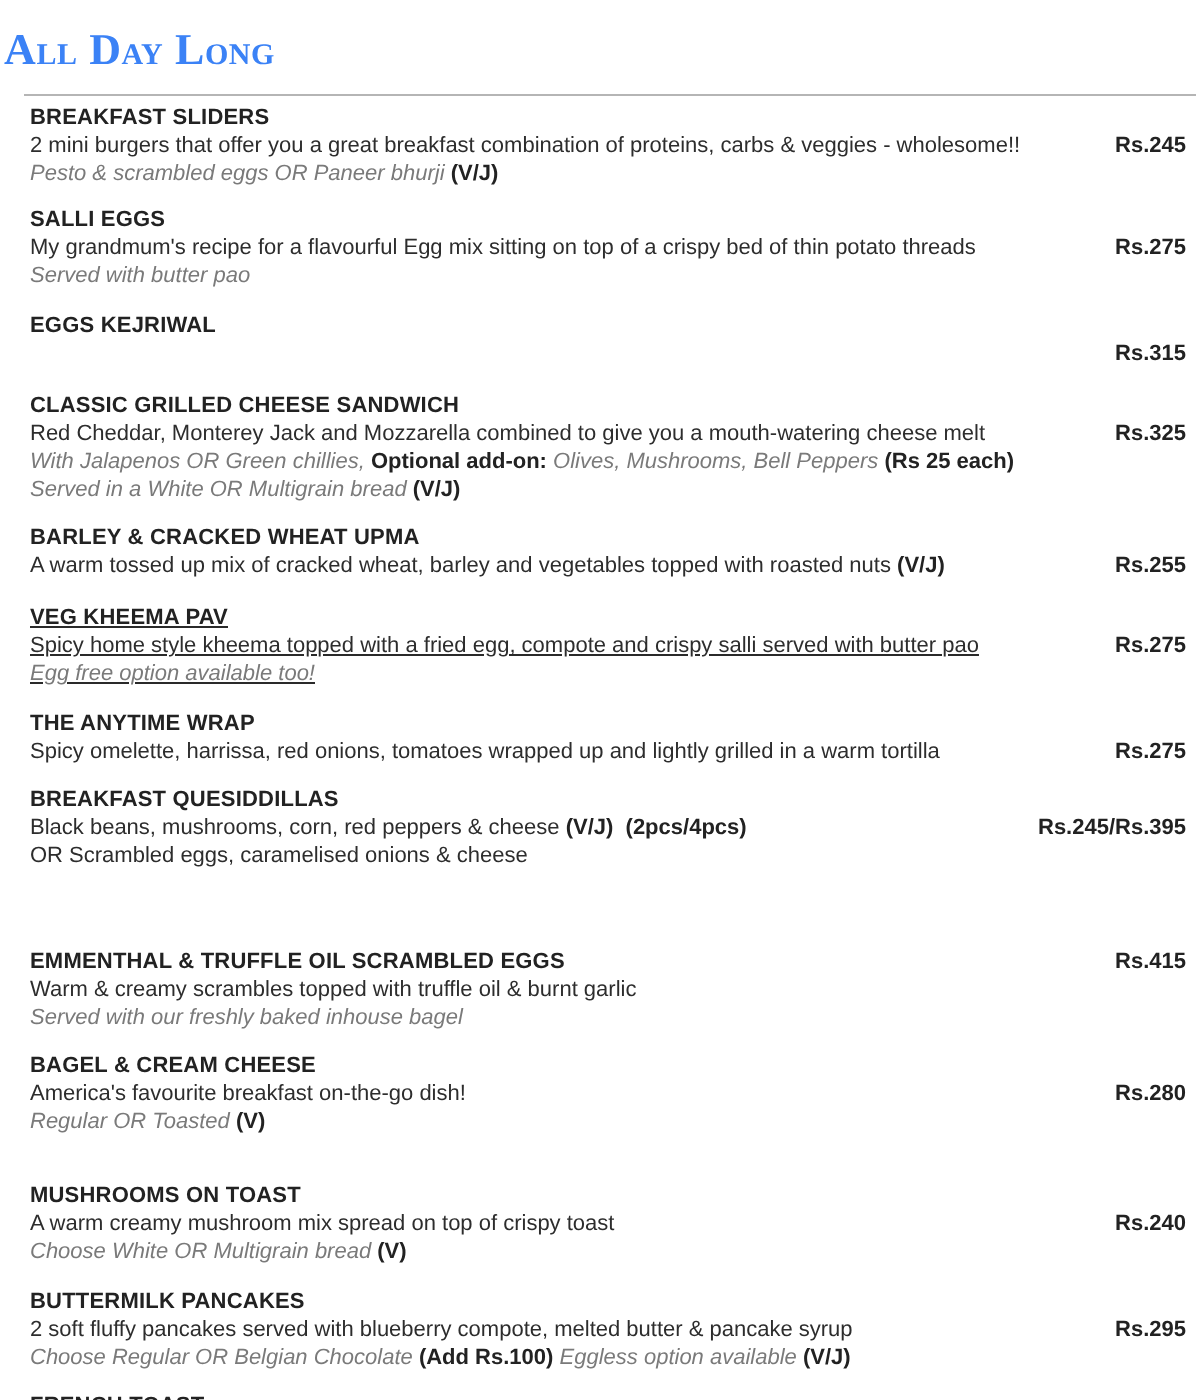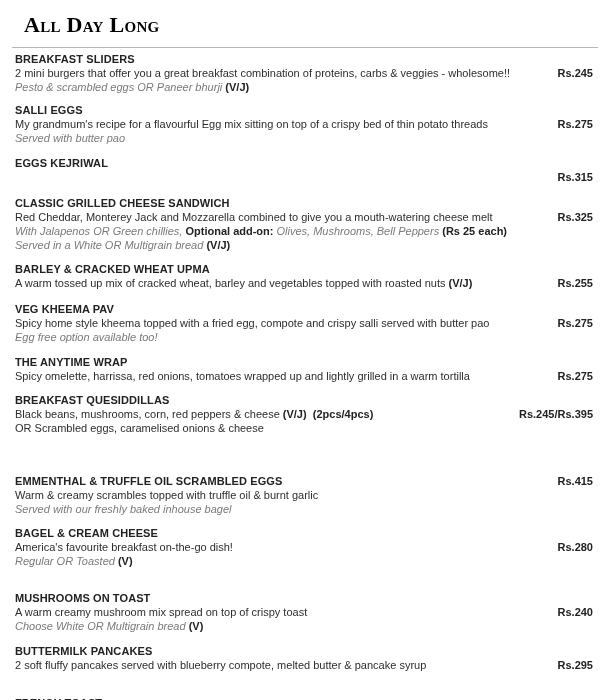--- a/index.html
+++ b/index.html
@@ -10,29 +10,29 @@
     body {
       width: 600px;
       height: 700px;
       overflow: hidden;
       position: relative;
       font-family: "Liberation Sans", "DejaVu Sans", sans-serif;
       color: #2a2a2a;
     }
     .menu-title {
       position: absolute;
-      left: 24px;
+      left: 2px;
       top: 10px;
       margin: 0;
       font-family: "Liberation Serif", "DejaVu Serif", serif;
       font-weight: bold;
       font-size: 22px;
       font-variant: small-caps;
       letter-spacing: 0.3px;
-      color: #000000;
+      color: #3b82f6;
       line-height: 30px;
     }
     .divider {
       position: absolute;
       left: 12px;
       right: 2px;
       top: 47px;
       height: 1px;
       background: #b5b5b5;
       border: 0;
@@ -122,21 +122,21 @@
     <div class="item-note"><span>Served in a White OR Multigrain bread</span> <b>(V/J)</b></div>
     <span class="item-price price-row2">Rs.325</span>
   </li>
 
   <li class="menu-item" style="height:40px;">
     <div class="item-name">BARLEY &amp; CRACKED WHEAT UPMA</div>
     <div class="item-desc"><span>A warm tossed up mix of cracked wheat, barley and vegetables topped with roasted nuts</span> <b>(V/J)</b></div>
     <span class="item-price price-row2">Rs.255</span>
   </li>
 
-  <li class="menu-item" style="height:53px;">
+  <li class="menu-item" style="height:53px;text-decoration:underline;">
     <div class="item-name">VEG KHEEMA PAV</div>
     <div class="item-desc">Spicy home style kheema topped with a fried egg, compote and crispy salli served with butter pao</div>
     <div class="item-note">Egg free option available too!</div>
     <span class="item-price price-row2">Rs.275</span>
   </li>
 
   <li class="menu-item" style="height:38px;">
     <div class="item-name">THE ANYTIME WRAP</div>
     <div class="item-desc">Spicy omelette, harrissa, red onions, tomatoes wrapped up and lightly grilled in a warm tortilla</div>
     <span class="item-price price-row2">Rs.275</span>
@@ -166,20 +166,21 @@
   <li class="menu-item" style="height:53px;margin-top:12px;">
     <div class="item-name">MUSHROOMS ON TOAST</div>
     <div class="item-desc">A warm creamy mushroom mix spread on top of crispy toast</div>
     <div class="item-note"><span>Choose White OR Multigrain bread</span> <b>(V)</b></div>
     <span class="item-price price-row2">Rs.240</span>
   </li>
 
   <li class="menu-item" style="height:52px;">
     <div class="item-name">BUTTERMILK PANCAKES</div>
     <div class="item-desc">2 soft fluffy pancakes served with blueberry compote, melted butter &amp; pancake syrup</div>
+    <div class="item-note"><span>Choose Regular OR Belgian Chocolate</span> <b>(Add Rs.100)</b> <span>Eggless option available</span> <b>(V/J)</b></div>
     <span class="item-price price-row2">Rs.295</span>
   </li>
 
   <li class="menu-item" style="height:30px;">
     <div class="item-name">FRENCH TOAST</div>
     <div class="item-note">Served with blueberry compote</div>
     <span class="item-price price-row2">Rs.295</span>
   </li>
 
 </ul>

